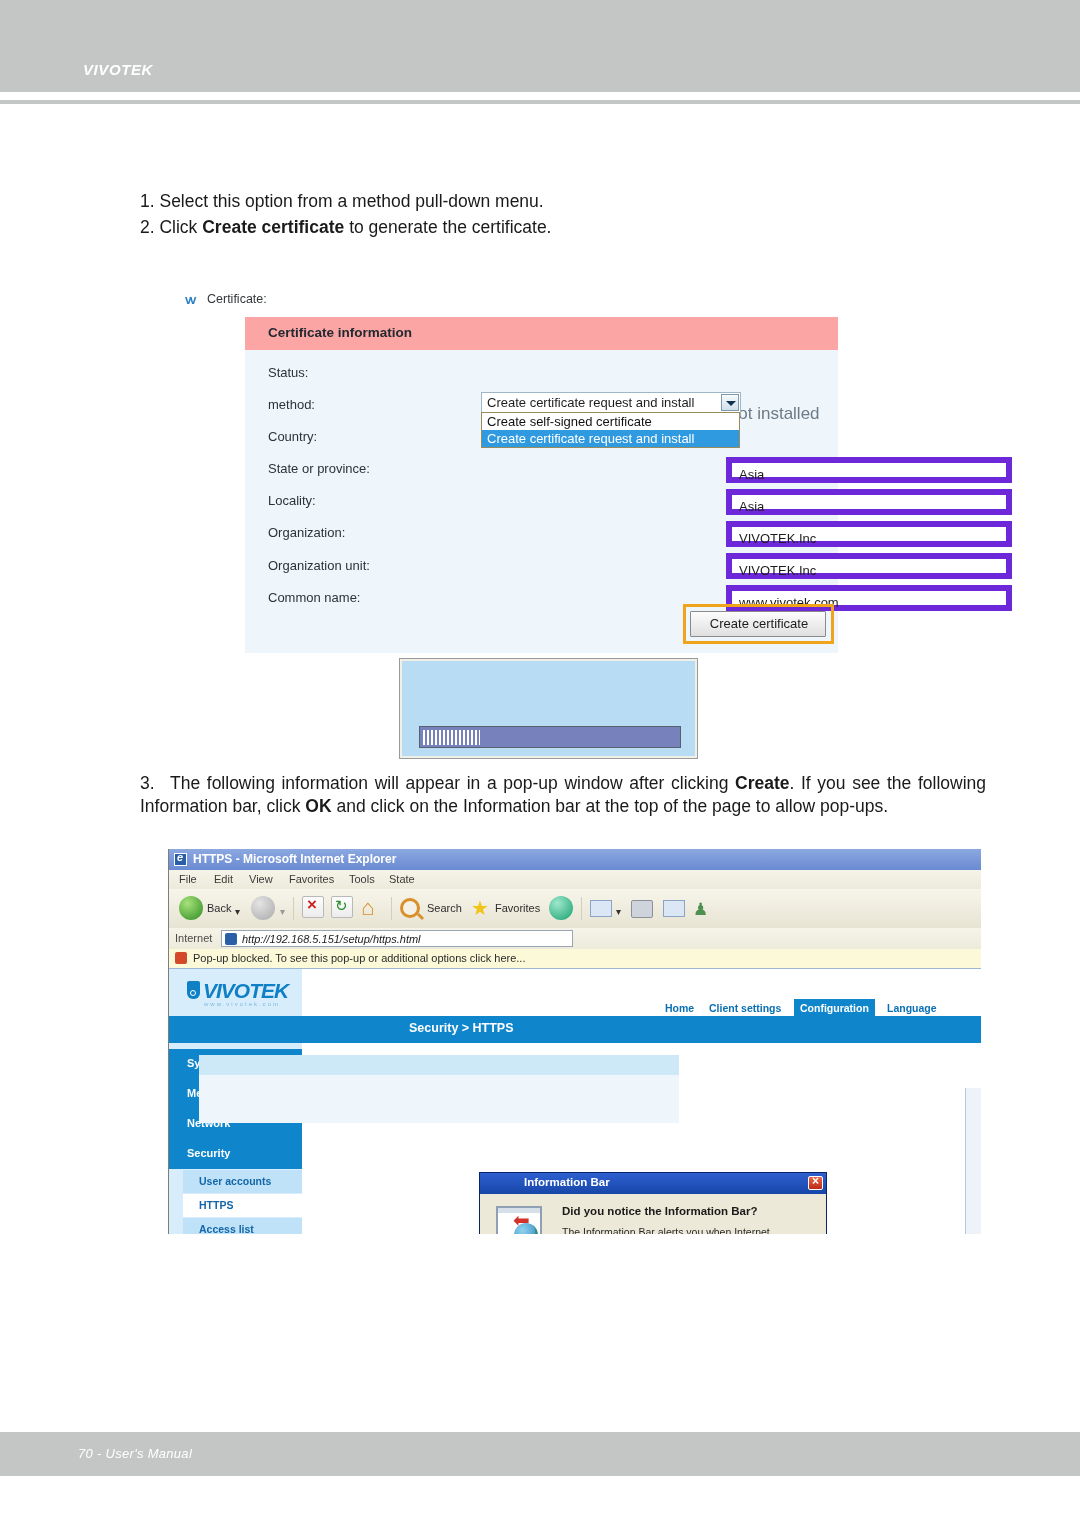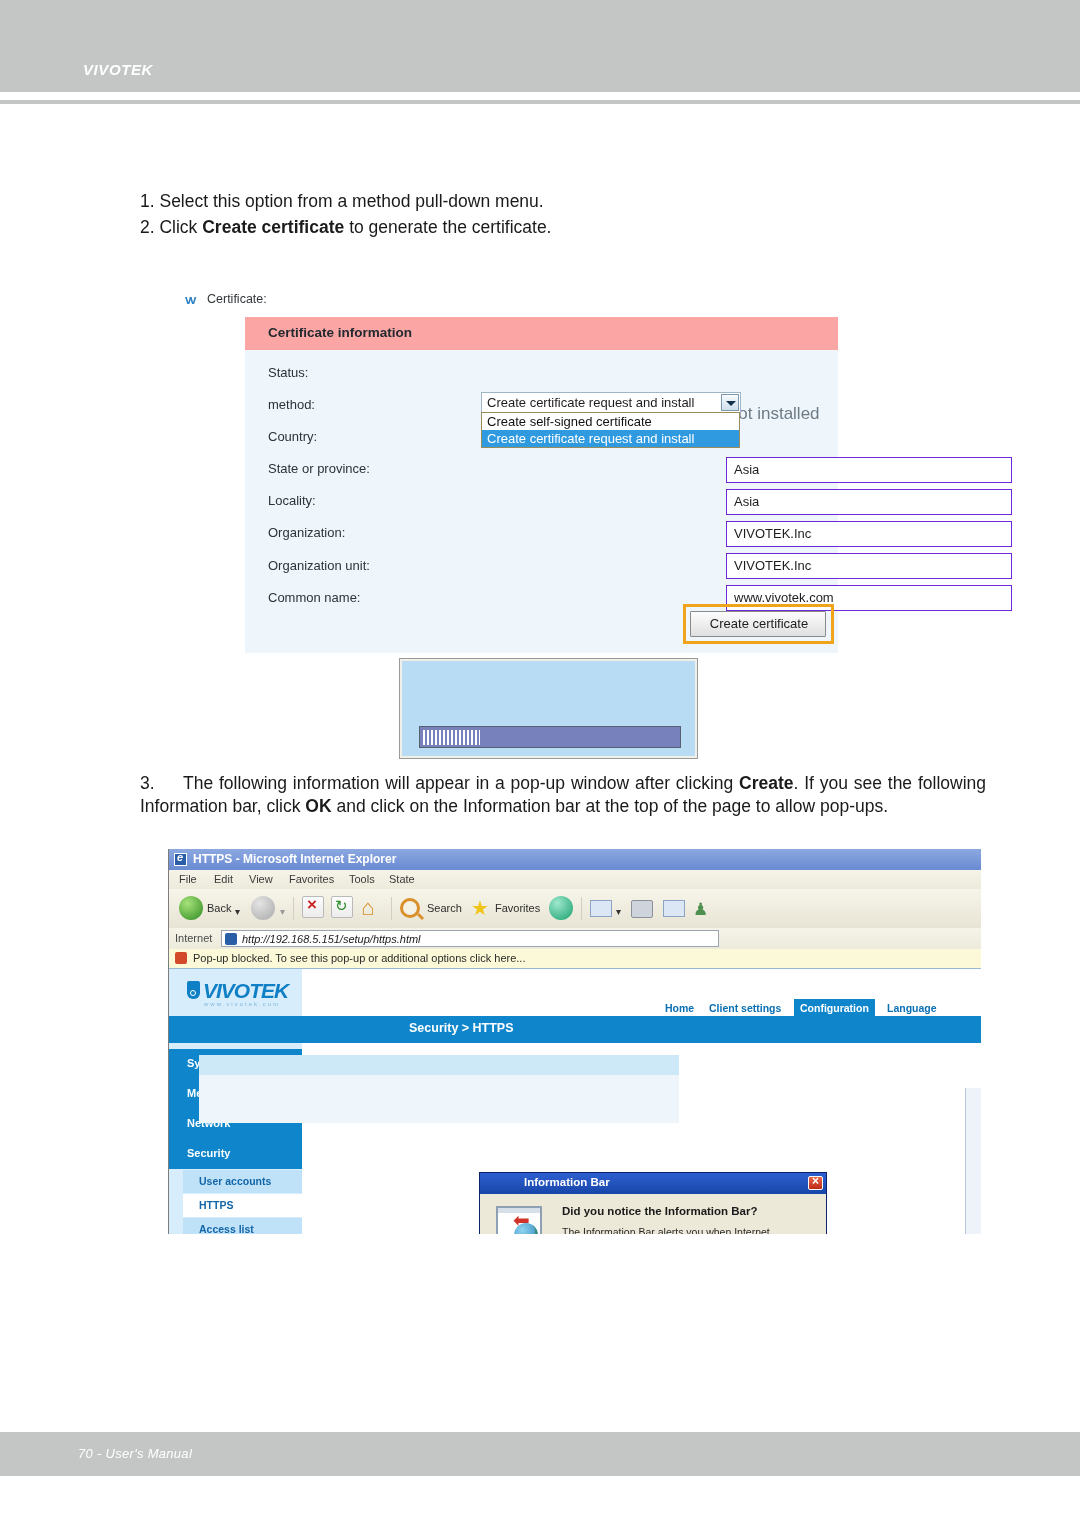--- a/index.html
+++ b/index.html
@@ -19,35 +19,35 @@
   
   .copy{position:absolute;left:140px;top:172px;width:846px;color:#1a1a1a;}
   .para{font-size:17.5px;line-height:25px;text-align:justify;}
   .u-head{text-decoration:underline;font-weight:bold;color:#2a2a2a;}
   .steps{margin-top:16px;font-size:17.5px;line-height:26px;}
   .step-line{white-space:nowrap;}
   .step-line b{font-weight:bold;}
 
   .para3{position:absolute;left:140px;top:772px;width:846px;font-size:17.5px;line-height:22.5px;text-align:justify;color:#1a1a1a;}
   .para3 .num{position:absolute;left:0;top:0;}
-  .para3 .body{margin-left:43px;}
+  .para3 .body{margin-left:30px;}
   .para3 b{font-weight:bold;}
 
   
   .cert-label{position:absolute;left:207px;top:292px;font-size:12.5px;color:#33373a;}
   .cert-label .vglyph{position:absolute;left:-22px;top:1px;color:#2b7fc4;font-size:12px;font-weight:bold;letter-spacing:-2px;}
 
   .cert-panel{position:absolute;left:245px;top:317px;width:593px;height:336px;background:#eef6fc;}
   .cert-head{position:absolute;left:0;top:0;width:593px;height:33px;background:#fca5a5;}
   .cert-head span{position:absolute;left:23px;top:8px;font-size:13.5px;font-weight:bold;color:#222a30;}
 
   .row{position:absolute;left:23px;font-size:13px;color:#2c3338;}
   .val-static{position:absolute;left:481px;font-size:17px;color:#6e7a84;margin-top:39px;}
 
-  .fld{position:absolute;left:481px;width:286px;height:26px;background:#ffffff;border:1px solid #6d28d9;box-sizing:border-box;}
+  .fld{position:absolute;left:481px;width:286px;height:26px;background:#ffffff;border:6px solid #6d28d9;box-sizing:border-box;}
   .fld span{position:absolute;left:7px;top:4px;font-size:13px;color:#1d1d1d;}
 
   
   .dd-box{position:absolute;left:481px;top:392px;width:260px;height:21px;background:#ffffff;border:1px solid #9fb6c6;box-sizing:border-box;}
   .dd-box .dd-text{position:absolute;left:5px;top:2px;font-size:13px;color:#1d1d1d;white-space:nowrap;}
   .dd-arrow{position:absolute;right:1px;top:1px;width:18px;height:17px;background:linear-gradient(#f7fbfd,#cfe0ec);border:1px solid #7e99ad;box-sizing:border-box;}
   .dd-arrow i{position:absolute;left:4px;top:6px;width:0;height:0;border-left:5px solid transparent;border-right:5px solid transparent;border-top:5px solid #12314a;}
   .dd-list{position:absolute;left:481px;top:412px;width:259px;border:1px solid #9a8b5a;box-sizing:border-box;background:#fff;}
   .dd-opt{height:17px;font-size:13px;color:#111;padding:1px 0 0 5px;box-sizing:border-box;white-space:nowrap;}
   .dd-opt.sel{background:#2f9ae0;color:#ffffff;}
@@ -90,21 +90,21 @@
   .mag{width:20px;height:20px;border-radius:50%;border:3px solid #d98f2a;box-sizing:border-box;background:#f4f1e6;}
   .mag:after{content:"";position:absolute;left:14px;top:14px;width:7px;height:3px;background:#d98f2a;transform:rotate(45deg);}
   .star{font-size:20px;color:#f0c419;line-height:20px;}
   .envl{width:22px;height:17px;background:#dbe7f5;border:1px solid #8da4c4;box-sizing:border-box;}
   .prn{width:22px;height:18px;background:#cfd4dc;border:1px solid #8b909a;box-sizing:border-box;border-radius:2px;}
   .ppl{font-size:17px;color:#4f8f4f;}
   .sep{position:absolute;top:8px;width:1px;height:23px;background:#d2cfbe;}
 
   .ie-addr{position:absolute;left:0;top:79px;width:812px;height:21px;background:linear-gradient(#f6f4e8,#eceadb);border-bottom:1px solid #cfccbc;}
   .ie-addr .lbl{position:absolute;left:6px;top:4px;font-size:11px;color:#4a4a4a;}
-  .ie-addr .box{position:absolute;left:52px;top:2px;width:498px;height:17px;background:#ffffff;border:1px solid #9aa5b1;box-sizing:border-box;}
+  .ie-addr .box{position:absolute;left:52px;top:2px;width:352px;height:17px;background:#ffffff;border:1px solid #9aa5b1;box-sizing:border-box;}
   .ie-addr .box .e{position:absolute;left:3px;top:2px;width:12px;height:12px;background:#2a5fa8;border-radius:2px;}
   .ie-addr .box .u{position:absolute;left:20px;top:2px;font-size:11px;color:#1a1a1a;font-style:italic;}
 
   .ie-info{position:absolute;left:0;top:100px;width:812px;height:19px;background:#fbf9d7;border-bottom:1px solid #cfc9a0;}
   .ie-info .ic{position:absolute;left:6px;top:3px;width:12px;height:12px;background:#d34a2a;border-radius:2px;}
   .ie-info .tx{position:absolute;left:24px;top:3px;font-size:11px;color:#2a2a2a;}
 
   .ie-page{position:absolute;left:0;top:119px;width:812px;height:266px;background:#ffffff;border-top:1px solid #9ab8d6;}
   .pg-left{position:absolute;left:0;top:0;width:133px;height:266px;background:#d7edfb;}
   .pg-main{position:absolute;left:133px;top:0;width:679px;height:266px;background:#ffffff;}

